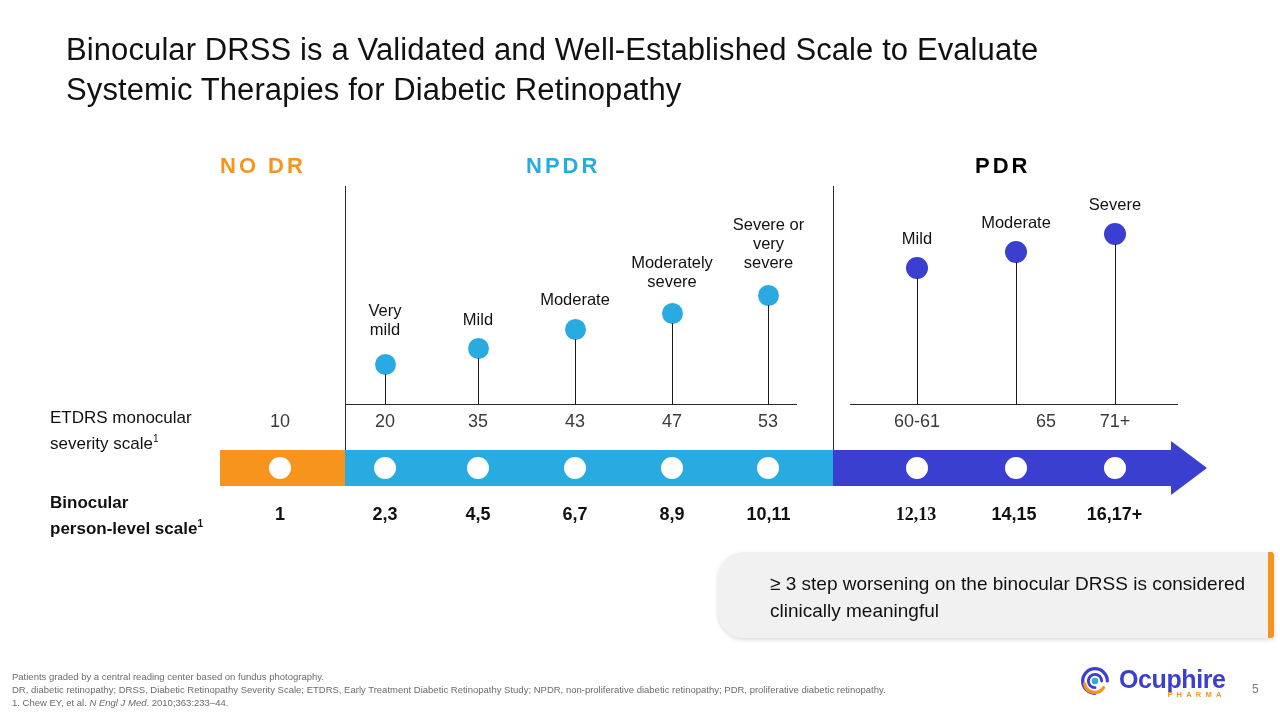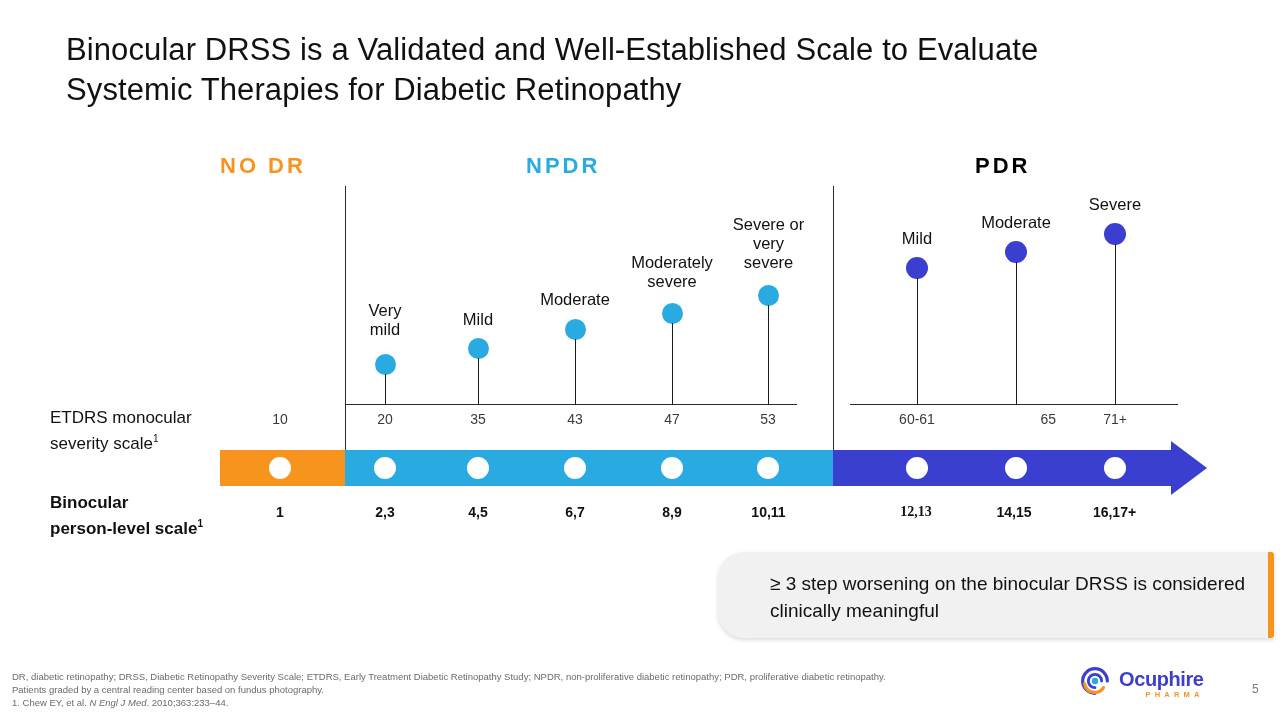--- a/index.html
+++ b/index.html
@@ -100,21 +100,21 @@
     line-height: 21px;
     color: #111111;
     text-align: left;
   }
   .row-label.bold { font-weight: bold; }
   .row-label sup { font-size: 10px; vertical-align: super; }
 
   
   .scale-val {
     position: absolute;
-    font-size: 14px;
+    font-size: 18px;
     color: #3a3a3a;
     text-align: center;
     white-space: nowrap;
   }
   .scale-val.bino {
     color: #111111;
     font-weight: bold;
   }
 
   
@@ -186,21 +186,21 @@
   
   .logo {
     position: absolute;
     left: 1076px;
     top: 662px;
     display: flex;
     align-items: center;
   }
   .logo-mark { margin-right: 5px; }
   .logo-word {
-    font-size: 20px;
+    font-size: 25px;
     font-weight: bold;
     color: #3B3FD0;
     letter-spacing: -0.4px;
     line-height: 24px;
   }
   .logo-sub {
     font-size: 7.5px;
     font-weight: bold;
     color: #F7941E;
     letter-spacing: 4.2px;
@@ -316,22 +316,22 @@
   <div class="scale-val bino" style="left:964px; top:504px; width:100px;">14,15</div>
   <div class="scale-val bino" style="left:1062px; top:504px; width:105px;">16,17+</div>
 </div>
 
 <div class="callout">
   <div class="callout-accent"></div>
   <div class="callout-text">≥ 3 step worsening on the binocular DRSS is considered clinically meaningful</div>
 </div>
 
 <div class="footnotes">
+  <div>Patients graded by a central reading center based on fundus photography.</div>
   <div>DR, diabetic retinopathy; DRSS, Diabetic Retinopathy Severity Scale; ETDRS, Early Treatment Diabetic Retinopathy Study; NPDR, non-proliferative diabetic retinopathy; PDR, proliferative diabetic retinopathy.</div>
-  <div>Patients graded by a central reading center based on fundus photography.</div>
   <div><span>1. Chew EY, et al. </span><em>N Engl J Med</em><span>. 2010;363:233–44.</span></div>
 </div>
 
 <div class="logo">
   <span class="logo-mark">
     <svg width="38" height="38" viewBox="0 0 40 40">
       <path d="M33 20a13 13 0 1 0-13 13" fill="none" stroke="#3B3FD0" stroke-width="3.4" stroke-linecap="round"></path>
       <path d="M9 23a11 11 0 0 0 20 4" fill="none" stroke="#F7941E" stroke-width="3.4" stroke-linecap="round"></path>
       <path d="M27 20a7 7 0 1 0-7 7" fill="none" stroke="#3B3FD0" stroke-width="3" stroke-linecap="round"></path>
       <circle cx="20" cy="20" r="3.4" fill="#29ABE2"></circle>

